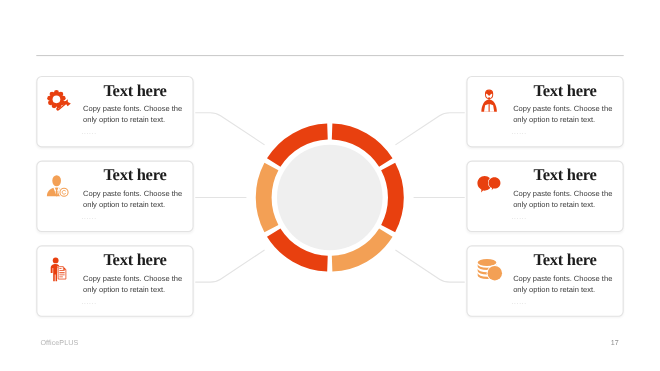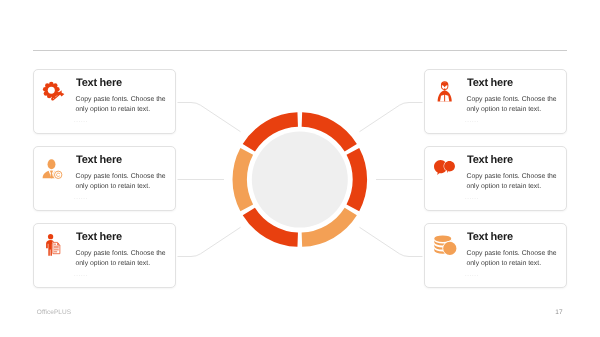--- a/index.html
+++ b/index.html
@@ -6,22 +6,22 @@
   body{width:600px;height:337px;background:#ffffff;overflow:hidden;
        font-family:"Liberation Sans",sans-serif;-webkit-font-smoothing:antialiased;text-rendering:geometricPrecision;}
   .slide{position:relative;width:600px;height:337px;background:#fff;}
   .toprule{position:absolute;left:33px;top:50px;width:534px;height:1px;background:#cccccc;}
 
   svg.overlay{position:absolute;left:0;top:0;width:600px;height:337px;}
 
   .card{position:absolute;width:143px;height:65px;border:1px solid #e2e2e2;border-radius:5px;box-shadow:0 1px 2px rgba(0,0,0,0.045);
         background:#fff;box-sizing:border-box;}
   .card .ic{position:absolute;overflow:visible;display:block;}
-  .card .title{position:absolute;left:42px;top:5.5px;font-size:11px;font-weight:bold;
-               color:#1c1c1c;letter-spacing:-0.25px;line-height:14px;white-space:nowrap;}
+  .card .title{position:absolute;left:60px;top:5.5px;font-size:15px;font-weight:bold;
+               color:#1c1c1c;letter-spacing:-0.25px;line-height:14px;white-space:nowrap;font-family:Liberation Serif, serif;}
   .card .body{position:absolute;left:41.5px;top:24.5px;width:92px;font-size:6.85px;
               line-height:10px;color:#3b3b3b;}
   .card .dots{position:absolute;left:40px;top:46.5px;font-size:5.9px;color:#d4d4d4;
               letter-spacing:0.7px;line-height:8px;}
 
   .footer-left{position:absolute;left:36.8px;top:308.8px;font-size:6.5px;color:#b5b5b5;letter-spacing:0.05px;}
   .footer-right{position:absolute;left:555.3px;top:308.5px;font-size:6.5px;color:#8f8f8f;}
 </style>
 </head>
 <body>

